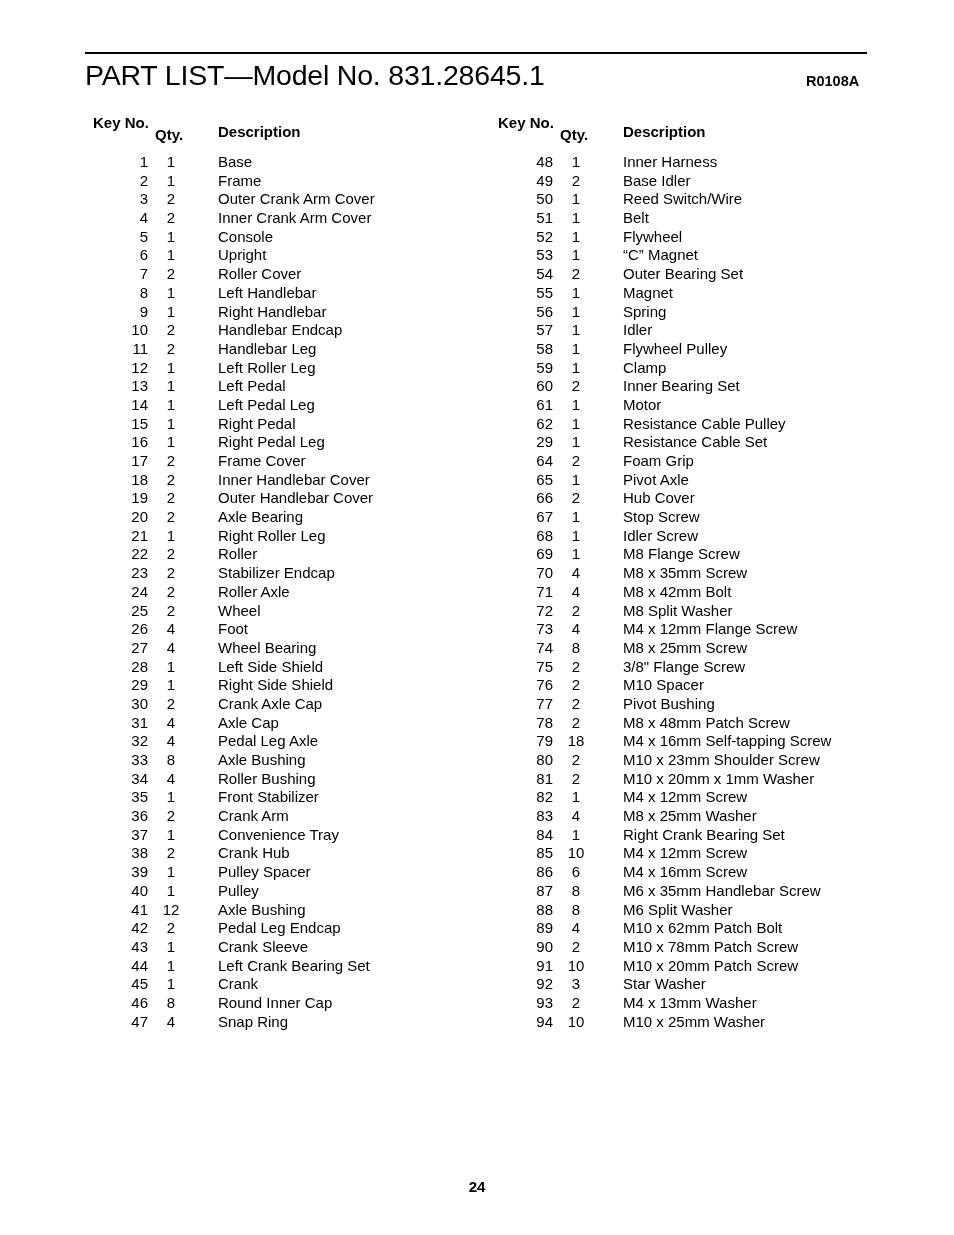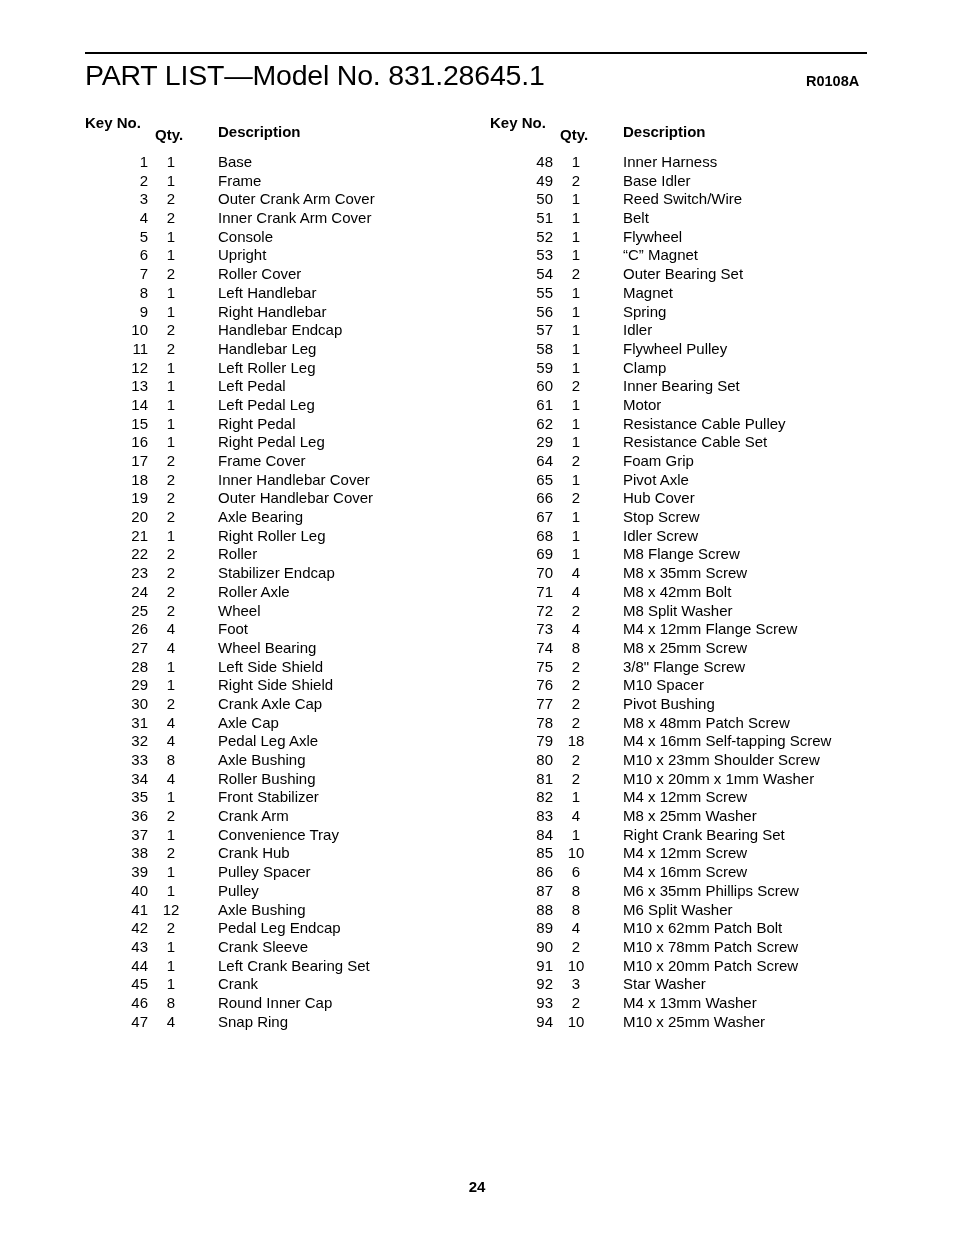--- a/index.html
+++ b/index.html
@@ -53,21 +53,21 @@
 
   
   .col-head {
     position: absolute;
     top: 114px;
     font-size: 15px;
     font-weight: bold;
     white-space: nowrap;
     line-height: 18px;
   }
-  .col-head .h-key   { position: absolute; left: 0px;   top: 0; text-align: right; }
+  .col-head .h-key   { position: absolute; left: 8px;   top: 0; text-align: right; }
   .col-head .h-qty   { position: absolute; left: 70px;  top: 12px; text-align: center; }
   .col-head .h-desc  { position: absolute; left: 133px; top: 9px; }
 
   .col-head.left  { left: 85px;  width: 400px; }
   .col-head.right { left: 490px; width: 400px; }
 
   
   .list {
     position: absolute;
     top: 153px;
@@ -563,21 +563,21 @@
         <span class="cell-desc">M4 x 12mm Screw</span>
       </div>
       <div class="row">
         <span class="cell-key">86</span>
         <span class="cell-qty">6</span>
         <span class="cell-desc">M4 x 16mm Screw</span>
       </div>
       <div class="row">
         <span class="cell-key">87</span>
         <span class="cell-qty">8</span>
-        <span class="cell-desc">M6 x 35mm Phillips Screw</span>
+        <span class="cell-desc">M6 x 35mm Handlebar Screw</span>
       </div>
       <div class="row">
         <span class="cell-key">88</span>
         <span class="cell-qty">8</span>
         <span class="cell-desc">M6 Split Washer</span>
       </div>
       <div class="row">
         <span class="cell-key">89</span>
         <span class="cell-qty">4</span>
         <span class="cell-desc">M10 x 62mm Patch Bolt</span>

